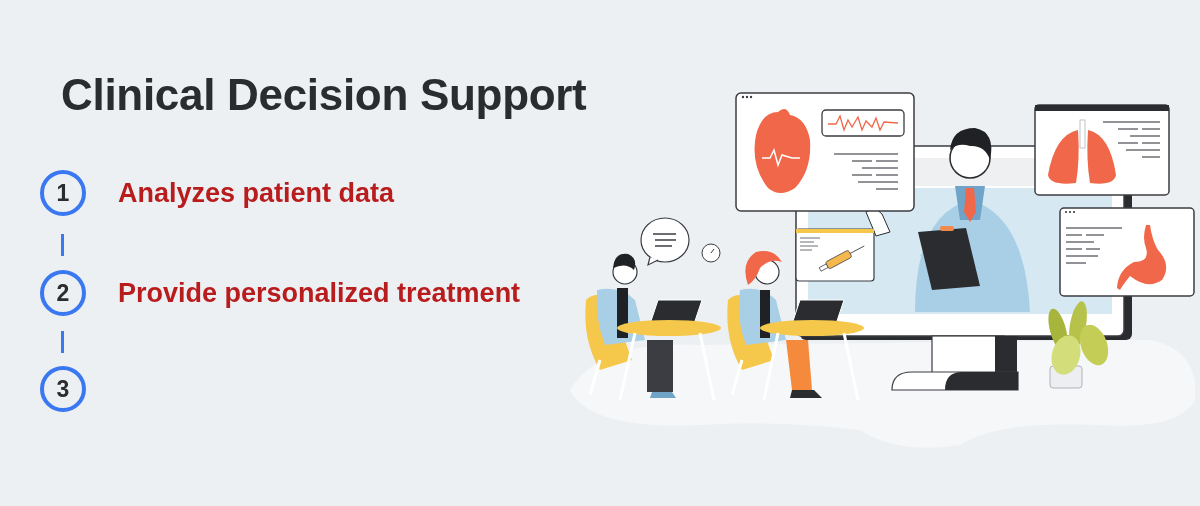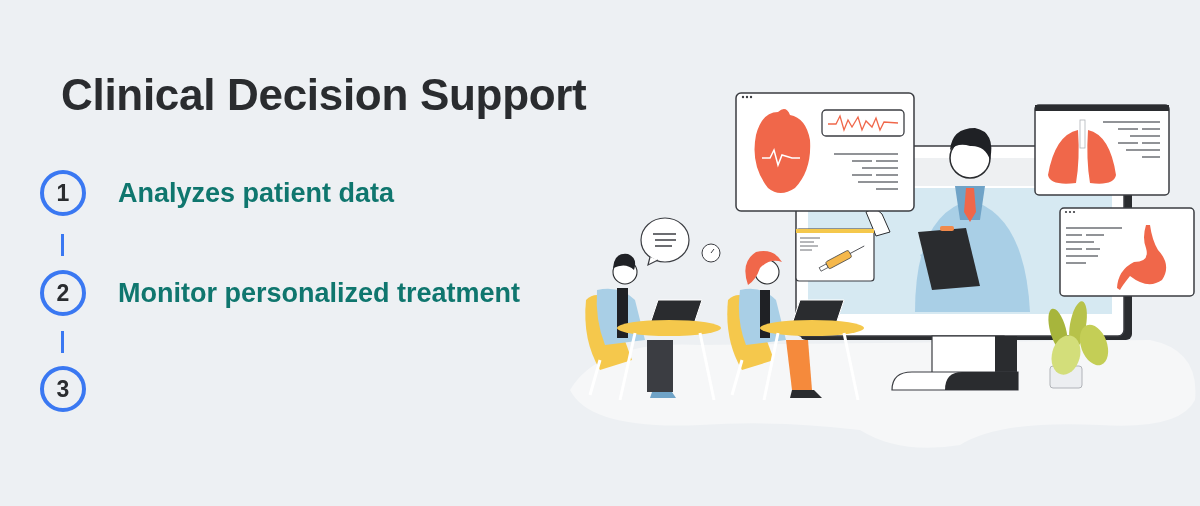--- a/index.html
+++ b/index.html
@@ -16,42 +16,42 @@
     }
     .steps { position: absolute; left: 40px; top: 170px; }
     .step { position: absolute; left: 0; display: flex; align-items: center; }
     .step-circle {
       width: 46px; height: 46px; border-radius: 50%;
       border: 4px solid #3a78f2; box-sizing: border-box;
       display: flex; align-items: center; justify-content: center;
       font-size: 23px; font-weight: 700; color: #2a2c2f; background: #edf0f3;
     }
     .step-label {
-      margin-left: 32px; font-size: 27px; font-weight: 700; color: #0f766e;
+      margin-left: 32px; font-size: 27px; font-weight: 700; color: #b91c1c;
       white-space: nowrap;
     }
     .connector {
       position: absolute; left: 21px; width: 3px; height: 22px; background: #3a78f2;
     }
     .illustration { position: absolute; left: 560px; top: 80px; width: 640px; height: 380px; }
   </style>
 </head>
 <body>
 
 <h1 class="title">Clinical Decision Support</h1>
 
 <div class="steps">
   <div class="step" style="top:0">
     <div class="step-circle">1</div>
     <div class="step-label">Analyzes patient data</div>
   </div>
   <div class="connector" style="top:64px"></div>
   <div class="step" style="top:100px">
     <div class="step-circle">2</div>
-    <div class="step-label">Monitor personalized treatment</div>
+    <div class="step-label">Provide personalized treatment</div>
   </div>
   <div class="connector" style="top:161px"></div>
   <div class="step" style="top:196px">
     <div class="step-circle">3</div>
   </div>
 </div>
 
 <svg class="illustration" viewBox="560 80 640 380" xmlns="http://www.w3.org/2000/svg">
 
   <path d="M570 390 Q600 340 700 345 L1150 340 Q1200 350 1195 400 Q1180 430 1100 425 Q1000 420 960 445 Q900 455 860 430 Q780 420 700 425 Q590 430 570 390 Z" fill="#f6f7f8"></path>

